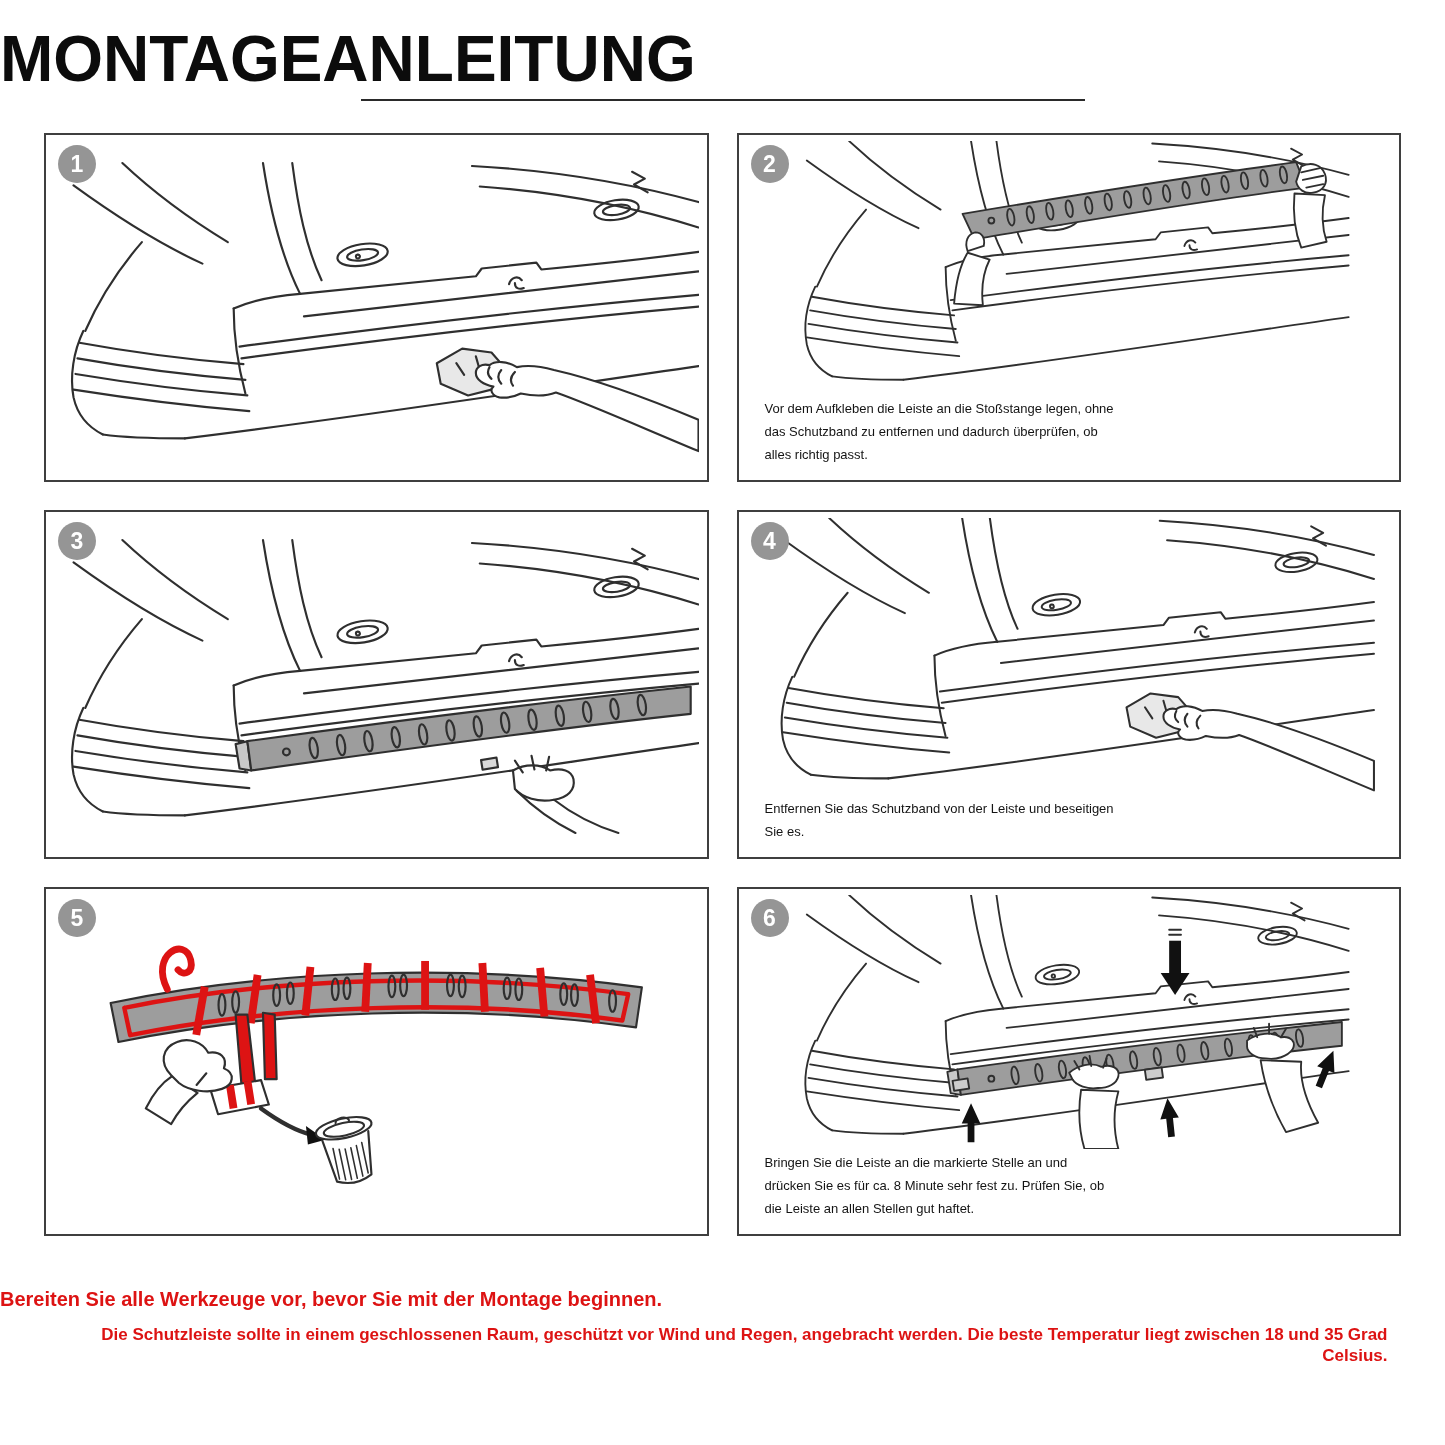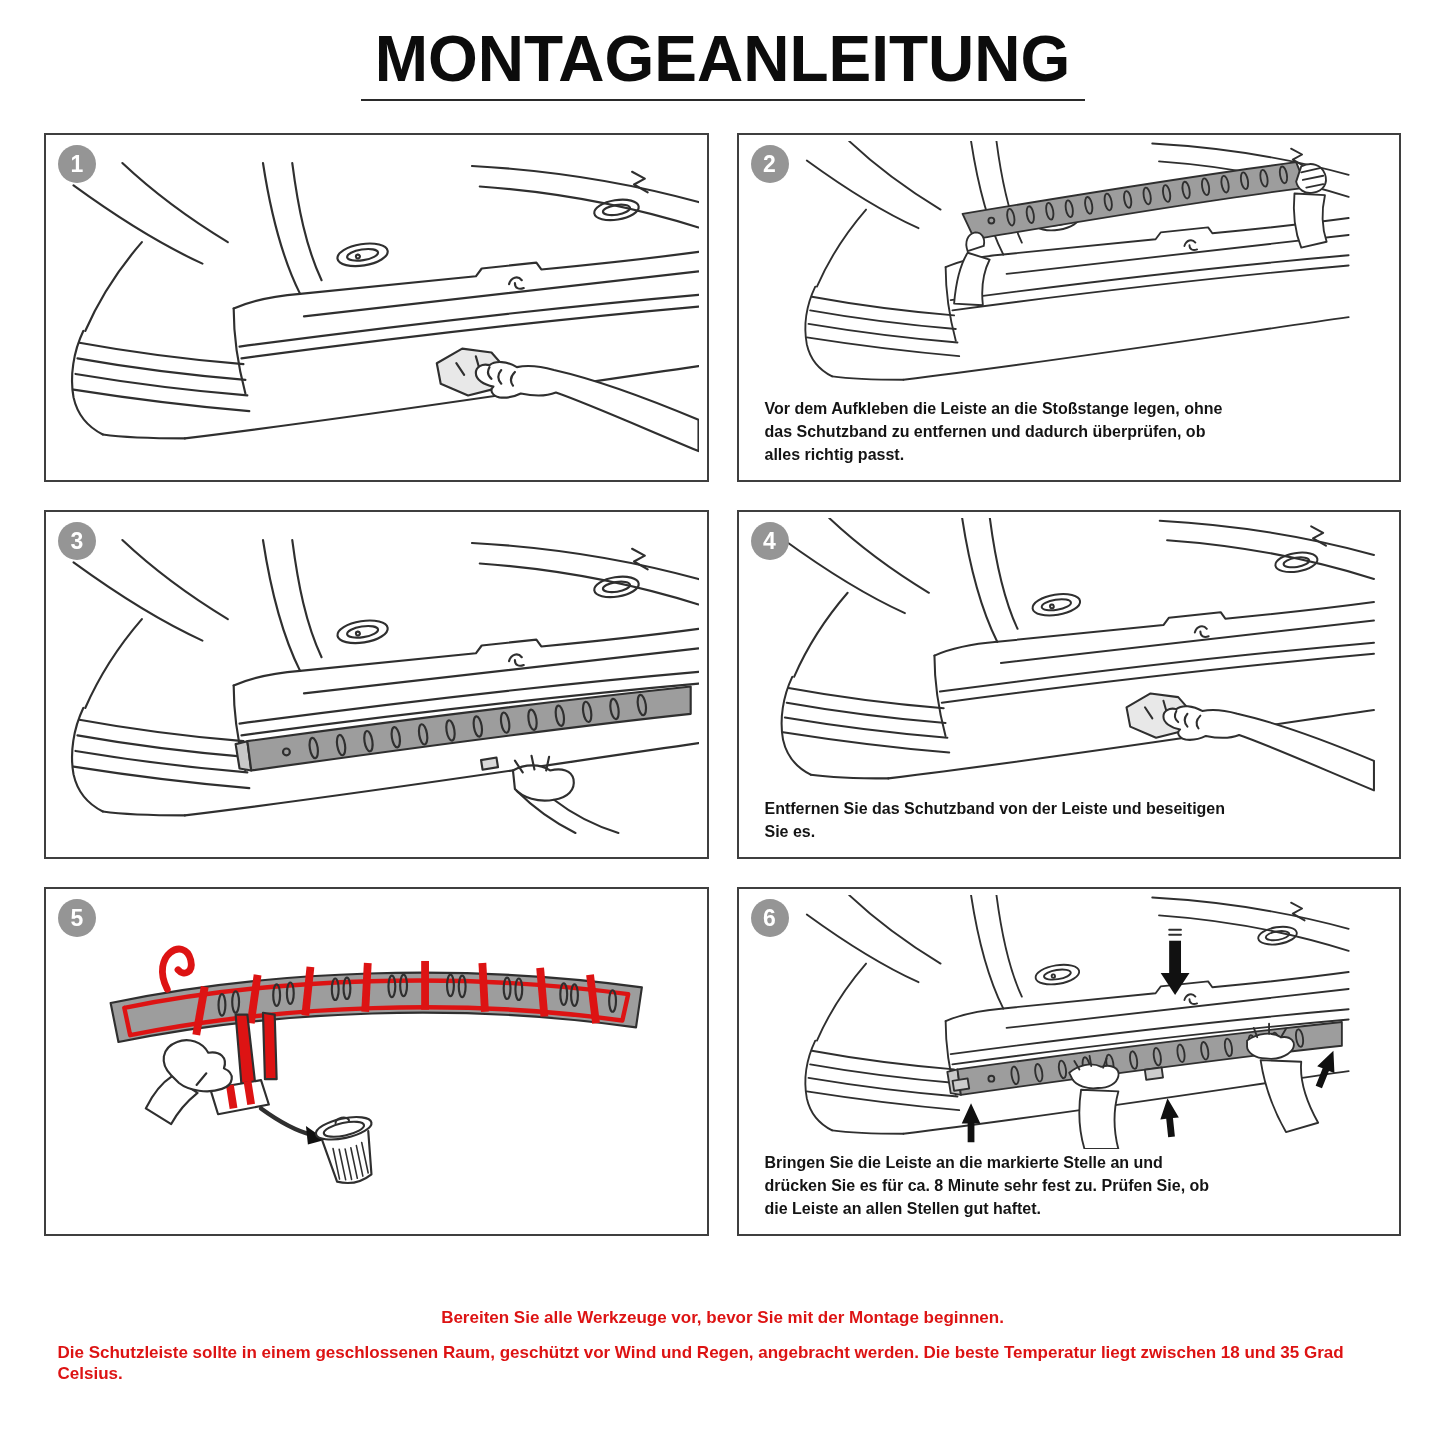--- a/index.html
+++ b/index.html
@@ -9,21 +9,21 @@
     --strip:#9d9d9d;
     --border:#3f3f3f;
   }
   html,body{margin:0;padding:0;background:#fff;}
   .sheet{
     width:1445px;height:1445px;box-sizing:border-box;position:relative;
     background:#fff;overflow:hidden;
     font-family:"Liberation Sans","DejaVu Sans",sans-serif;
   }
   .page-title{
-    margin:24px 0 0 0;text-align:center;
+    margin:24px 0 0 0;text-align:left;
     font-size:64px;font-weight:bold;letter-spacing:0px;color:#0c0c0c;
     line-height:1.1;
   }
   .title-rule{width:724px;border-top:2px solid #2a2a2a;margin:5px auto 0;}
   .grid{
     margin:32px 44px 0;
     display:grid;grid-template-columns:1fr 1fr;
     column-gap:28px;row-gap:28px;
   }
   .panel{
@@ -35,29 +35,29 @@
     position:absolute;top:10px;left:12px;z-index:2;
     width:38px;height:38px;border-radius:50%;
     background:var(--badge);color:#fff;
     font-size:23px;font-weight:bold;
     display:flex;align-items:center;justify-content:center;
   }
   .art{flex:1 1 auto;min-height:0;padding:6px 8px 2px;display:flex;justify-content:center;}
   .art svg{width:100%;height:100%;}
   .caption{
     margin:0 14px 14px 26px;
-    font-size:16px;line-height:23px;font-weight:bold;color:#141414;
+    font-size:13px;line-height:23px;font-weight:normal;color:#141414;
     white-space:pre-line;
   }
   .footer-note-1{
-    margin:71px 0 0 0;text-align:center;
-    color:var(--red);font-weight:bold;font-size:17px;line-height:21px;
+    margin:53px 0 0 0;
+    color:var(--red);font-weight:bold;font-size:20px;line-height:21px;
   }
   .footer-note-2{
-    margin:14px auto 0;max-width:1330px;text-align:left;
+    margin:14px auto 0;max-width:1330px;text-align:right;
     color:var(--red);font-weight:bold;font-size:17px;line-height:21px;
   }
   .lineart{stroke:var(--ink);stroke-width:2.2;fill:none;stroke-linecap:round;stroke-linejoin:round;}
   #svg-defs{position:absolute;width:0;height:0;overflow:hidden;}
 </style>
 </head>
 <body>
 
 <svg id="svg-defs" xmlns="http://www.w3.org/2000/svg" aria-hidden="true">
   <defs>

